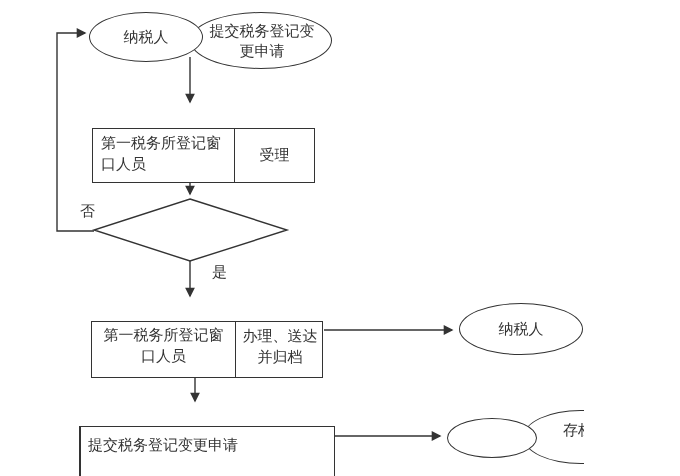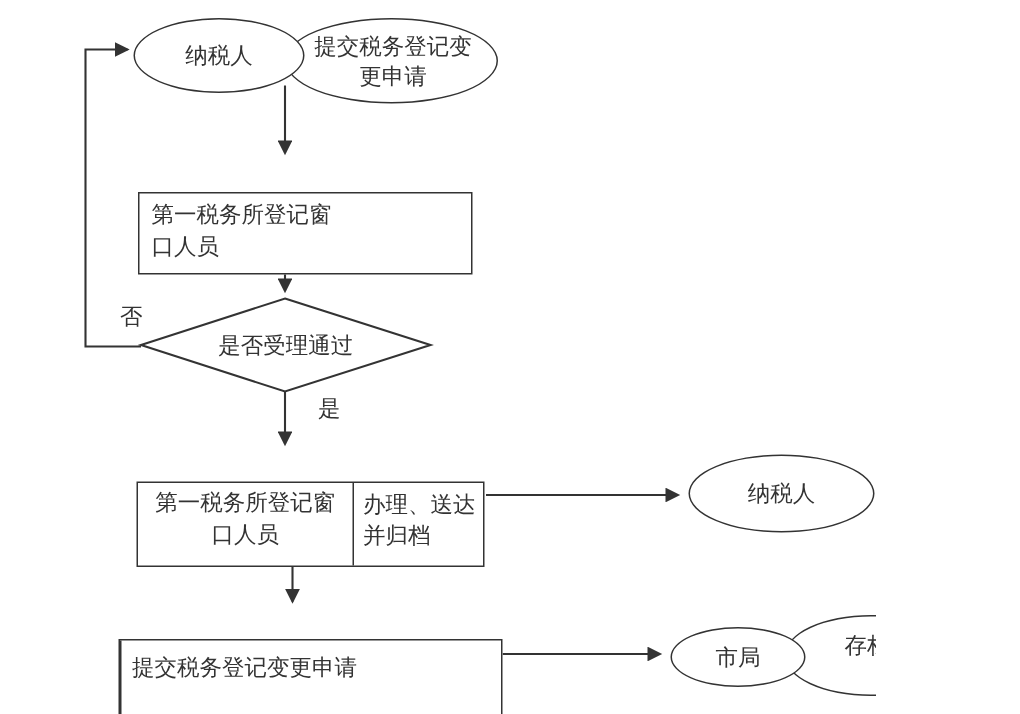--- a/index.html
+++ b/index.html
@@ -40,36 +40,35 @@
     <polygon points="190,199 287,230 190,261 94,230" fill="#ffffff" stroke="#333333" stroke-width="1.4"></polygon>
   </svg>
 
   <div class="shape ellipse" style="left:190px;top:12px;width:142px;height:57px;"></div>
   <div class="shape ellipse" style="left:89px;top:12px;width:114px;height:50px;"></div>
   <div class="lbl" style="left:89px;top:12px;width:114px;height:50px;">纳税人</div>
   <div class="lbl tight" style="left:203px;top:15px;width:118px;height:51px;">提交税务登记变更申请</div>
 
   <div class="split" style="left:92px;top:108px;width:223px;height:55px;">
     <div class="cell" style="width:141px;padding:4px 8px;">第一税务所登记窗口人员</div>
+    <div class="cell r" style="flex:1;display:flex;align-items:center;justify-content:center;">受理</div>
   </div>
 
-  <div class="lbl" style="left:130px;top:220px;width:121px;height:20px;">是否受理通过</div>
   <div class="tag" style="left:80px;top:203px;">否</div>
   <div class="tag" style="left:212px;top:264px;">是</div>
 
   <div class="split" style="left:91px;top:301px;width:232px;height:57px;">
     <div class="cell" style="width:143px;padding:3px 8px;text-align:center;">第一税务所登记窗口人员</div>
-    <div class="cell r" style="flex:1;padding:4px 4px 4px 6px;">办理、送达并归档</div>
+    <div class="cell r" style="flex:1;padding:4px 4px 4px 6px;text-align:center;">办理、送达并归档</div>
   </div>
 
   <div class="shape ellipse" style="left:459px;top:303px;width:124px;height:52px;"></div>
   <div class="lbl" style="left:459px;top:303px;width:124px;height:52px;">纳税人</div>
 
   <div class="split" style="left:79px;top:406px;width:256px;height:59px;">
     <div class="cell r" style="flex:1;padding:8px 4px 4px 7px;">提交税务登记变更申请</div>
   </div>
 
   <div class="shape ellipse" style="left:523px;top:410px;width:115px;height:54px;"></div>
   <div class="shape ellipse" style="left:447px;top:418px;width:90px;height:40px;"></div>
-  <div class="lbl" style="left:447px;top:418px;width:90px;height:40px;">市局</div>
   <div class="lbl" style="left:530px;top:413px;width:96px;height:34px;">存档</div>
 
 </div>
 
 </body></html>

